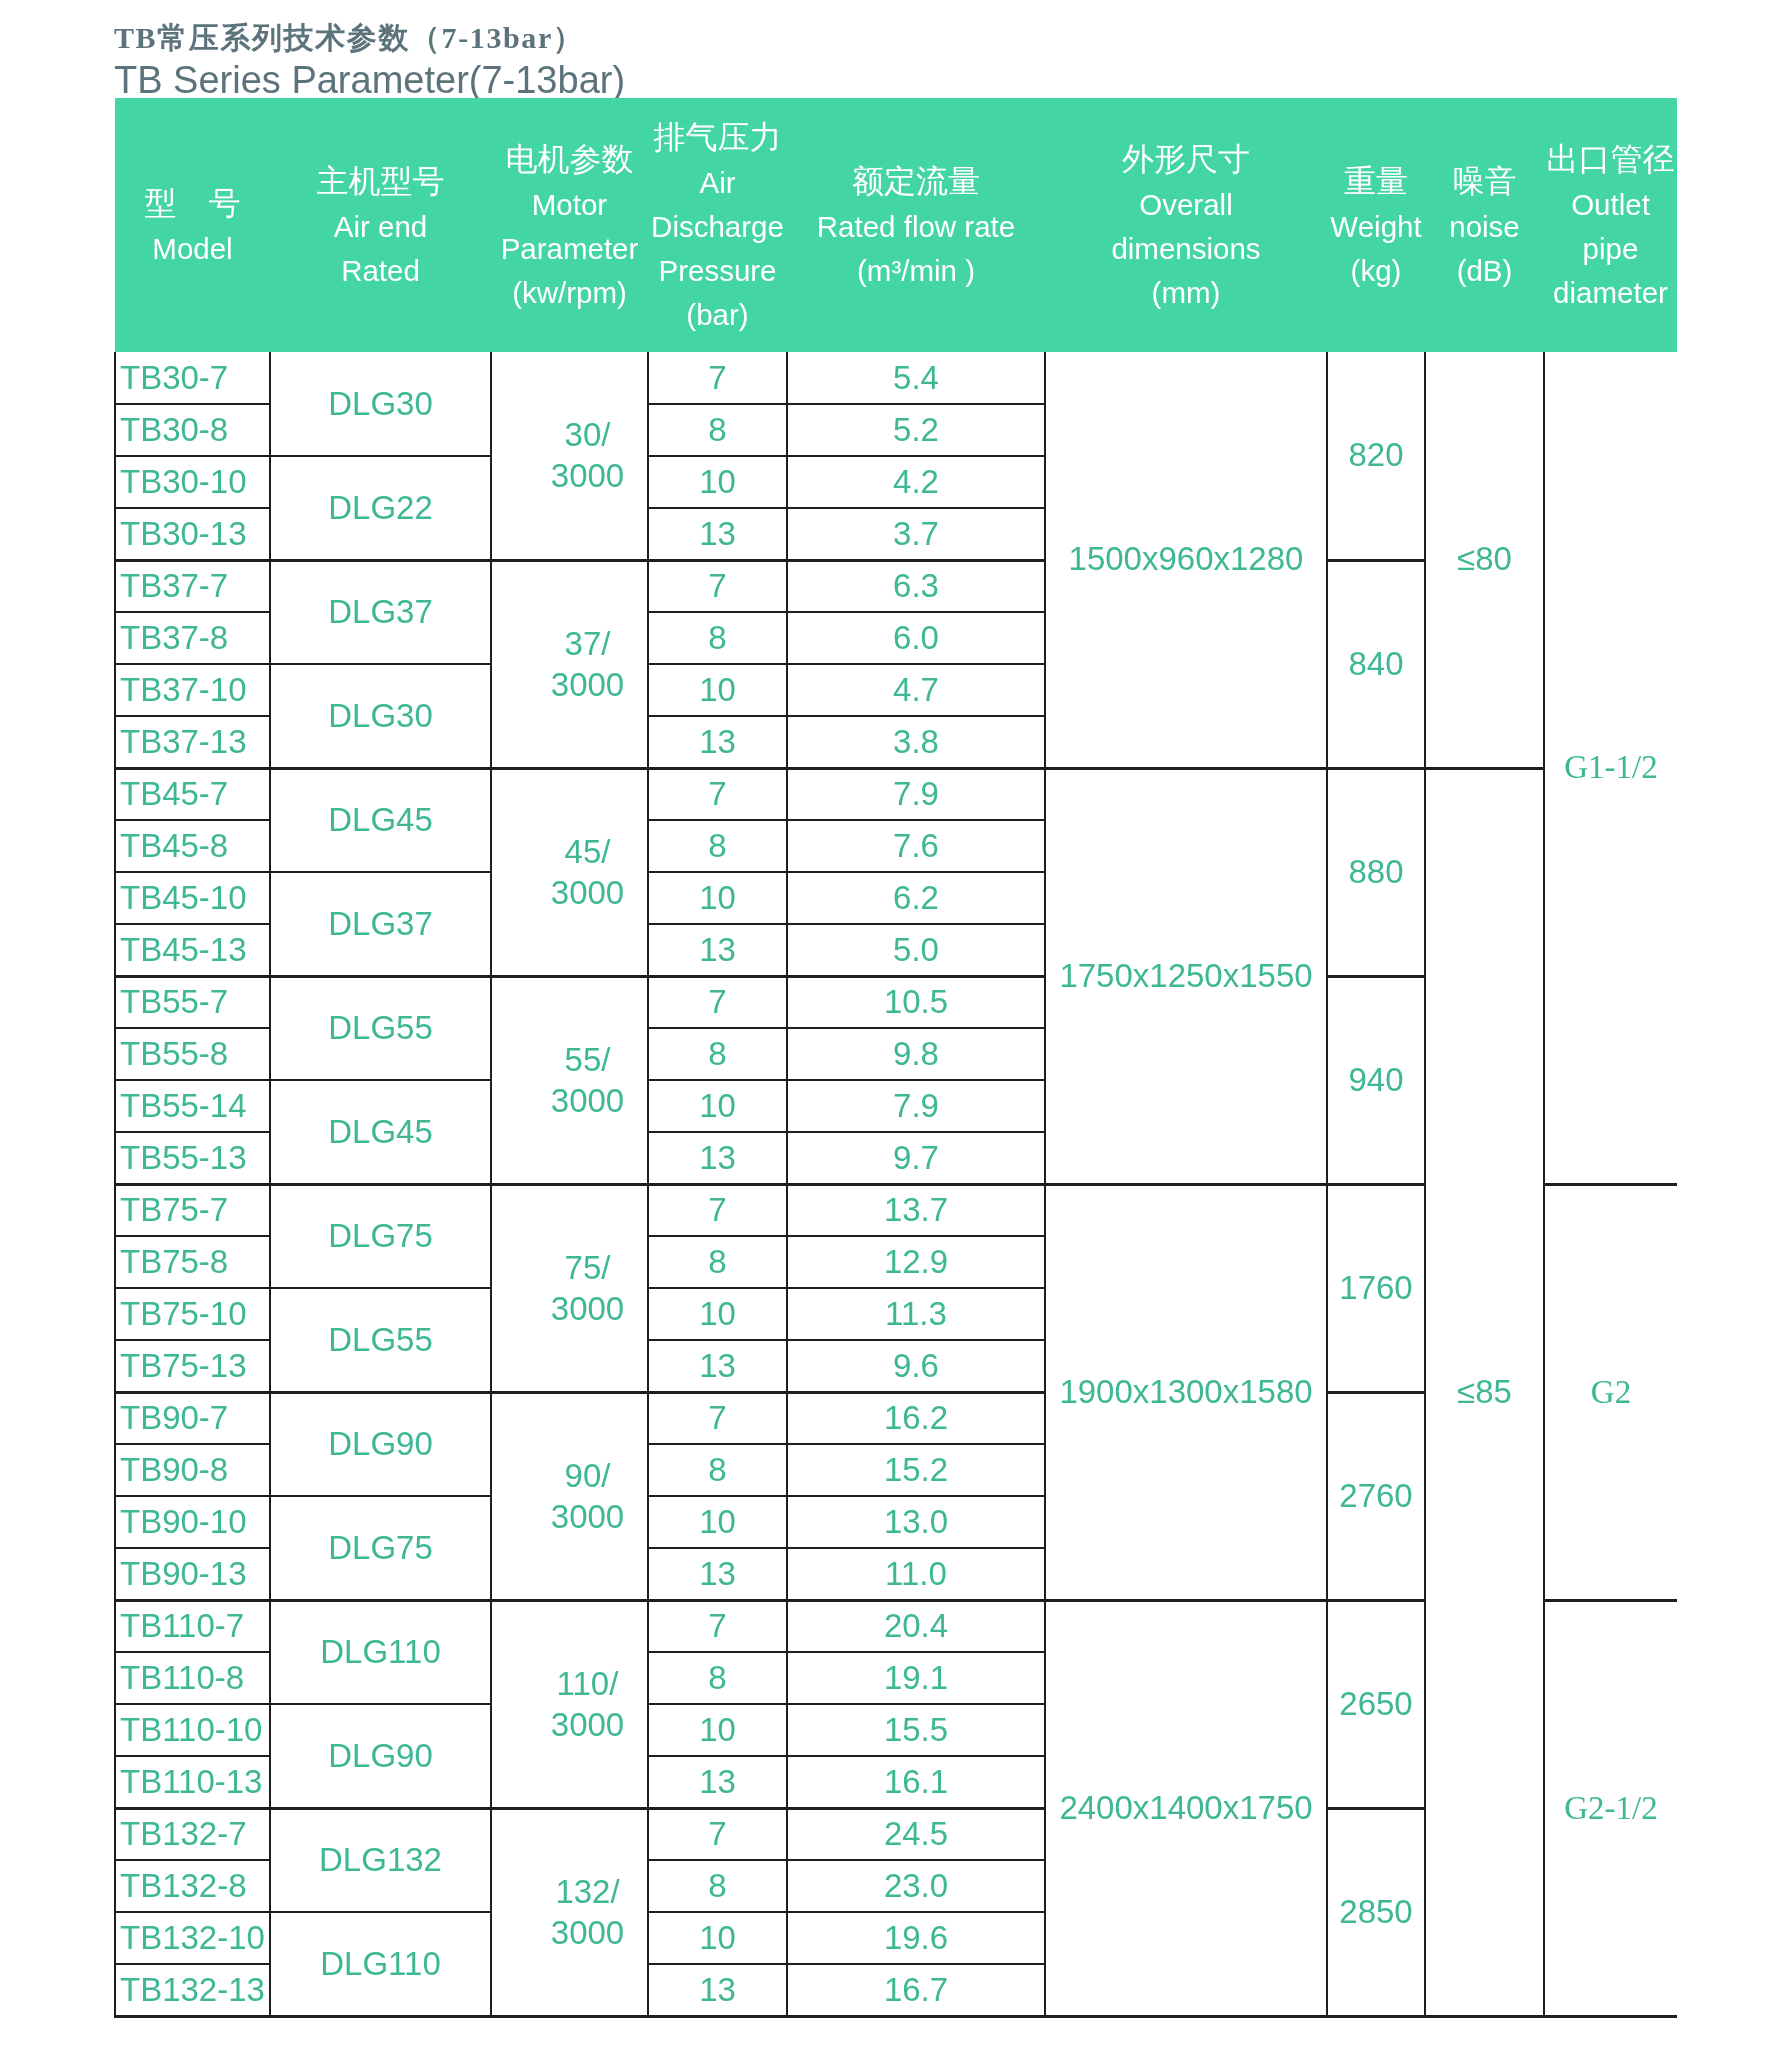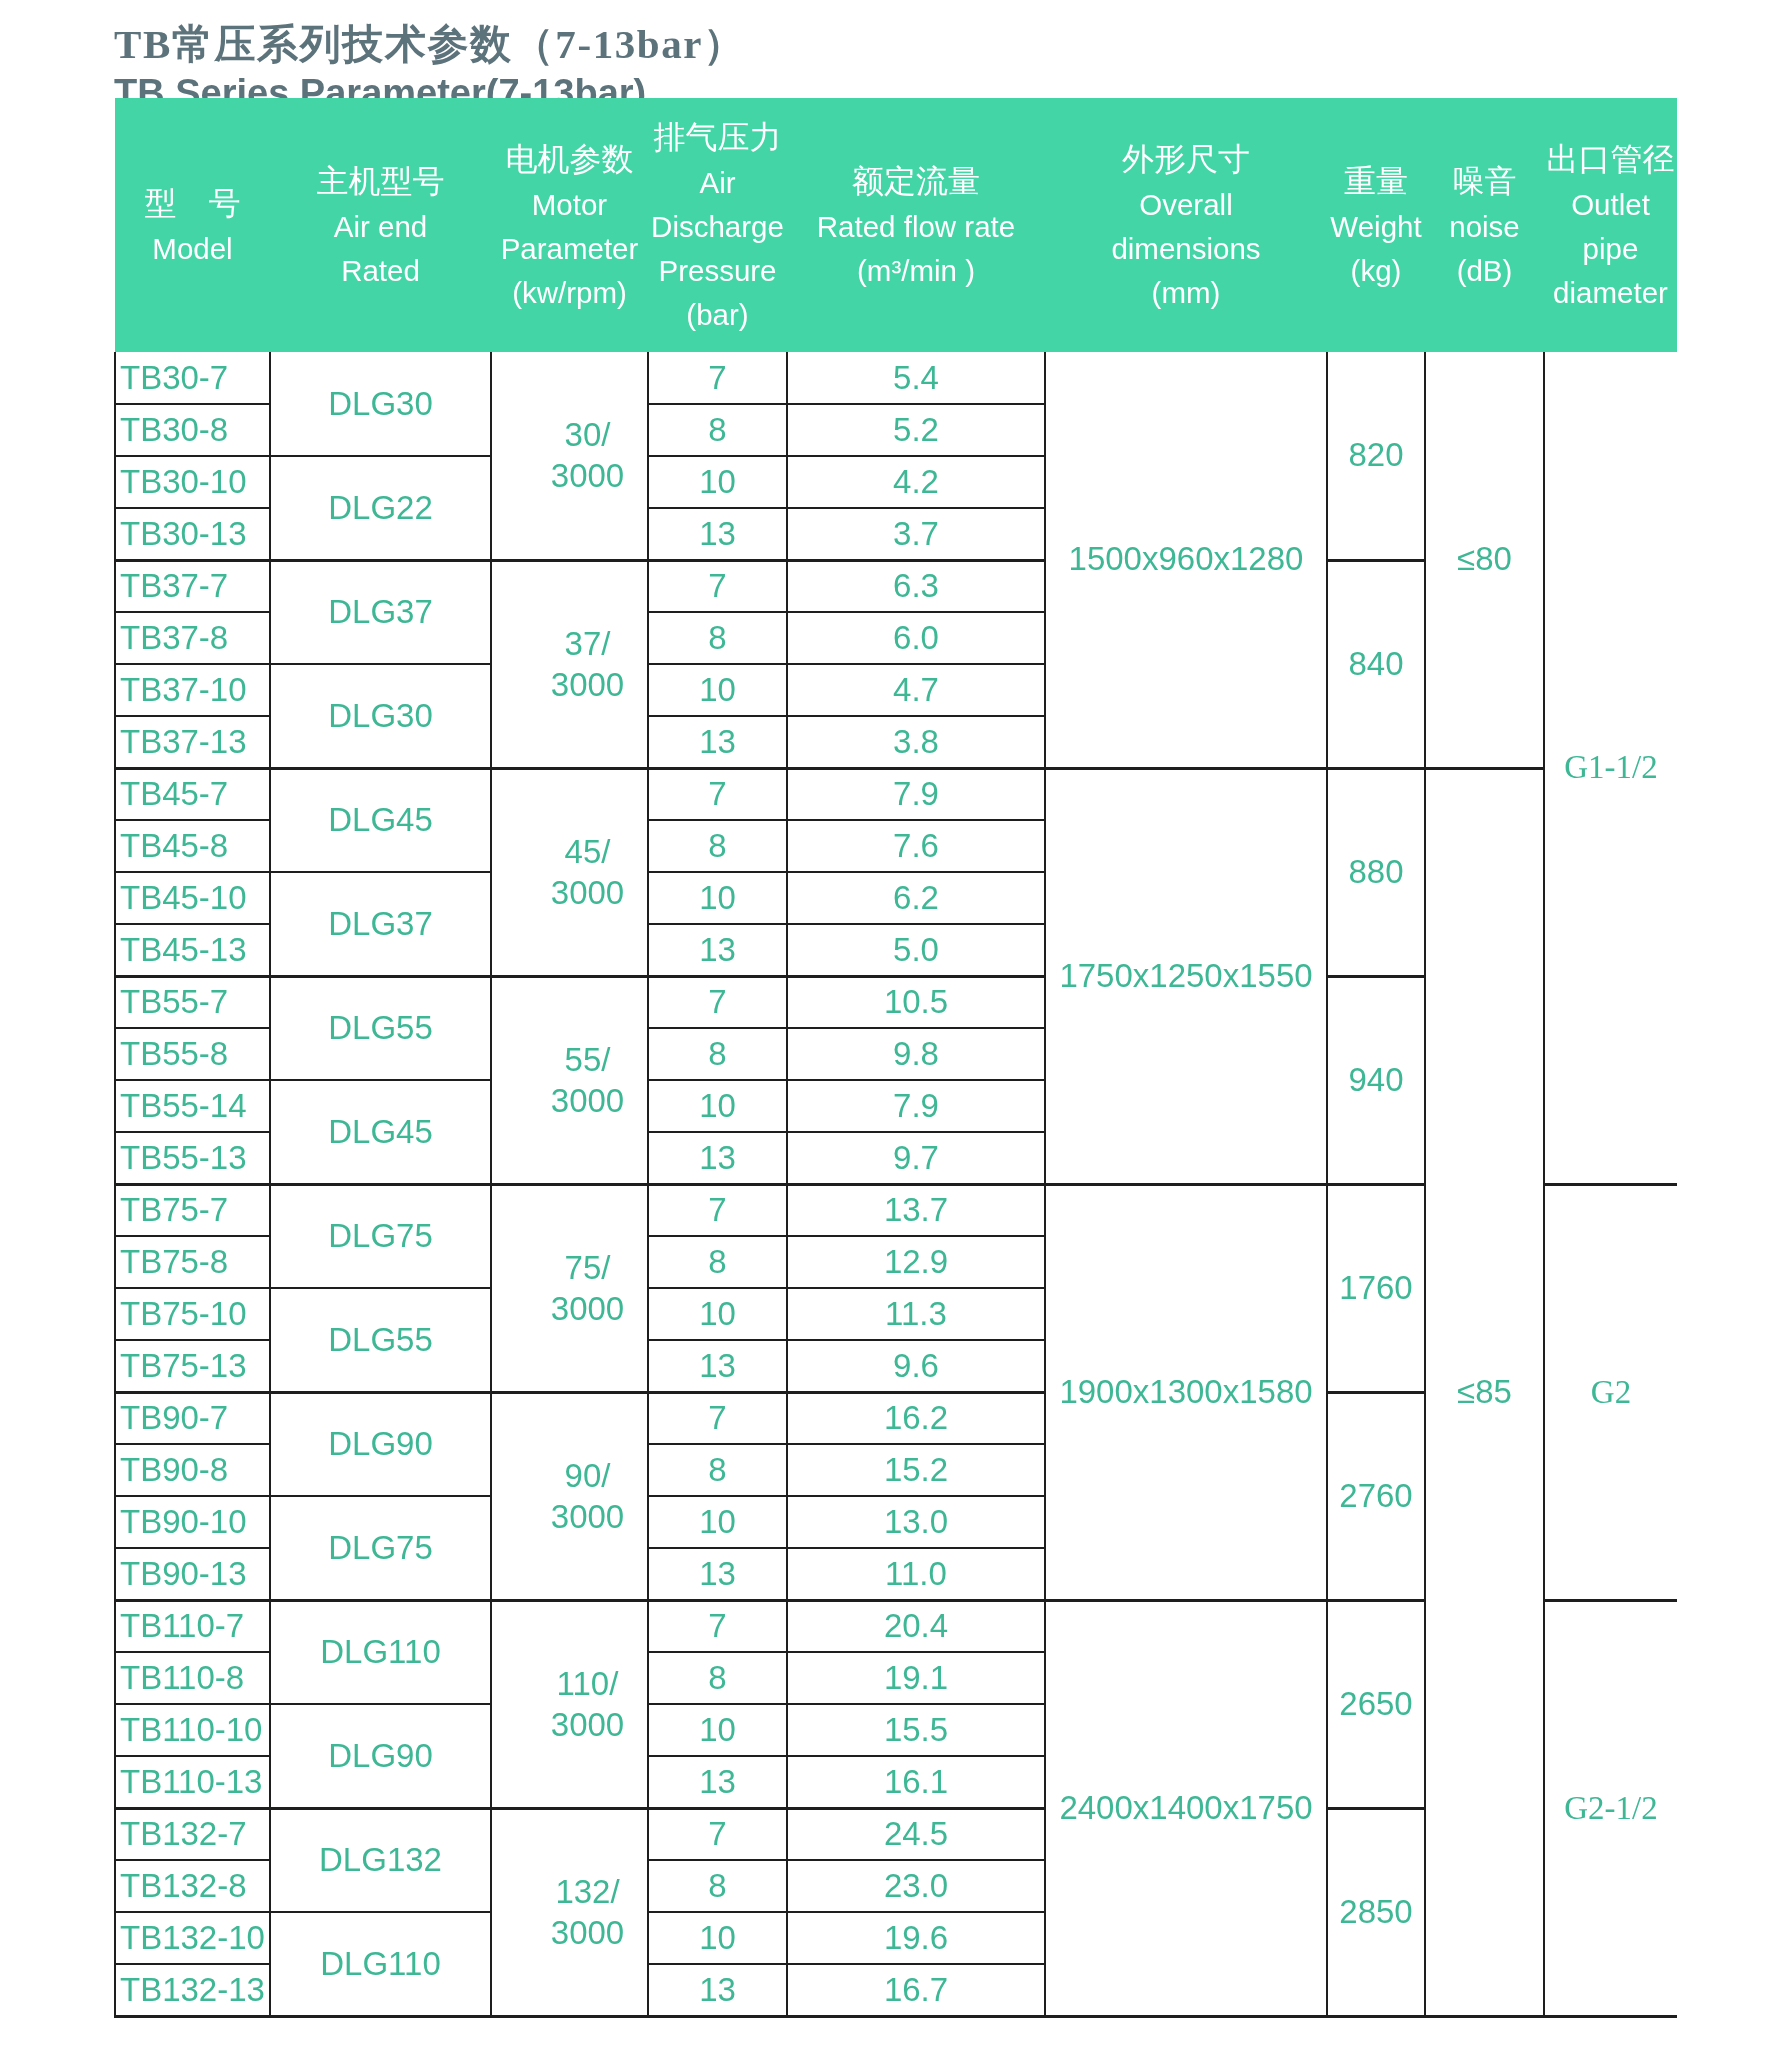--- a/index.html
+++ b/index.html
@@ -8,28 +8,28 @@
     width:1785px;
     height:2046px;
     background:#ffffff;
     font-family:"Liberation Sans","DejaVu Sans",sans-serif;
     overflow:hidden;
   }
   .titles{position:absolute;left:114px;top:20px;}
   .title-zh{
     font-family:"Liberation Serif","DejaVu Serif",serif;
     font-weight:700;
-    font-size:41px;
+    font-size:30px;
     letter-spacing:1.6px;
     color:#5d737c;
     line-height:1.2;
   }
   .title-en{
     font-family:"Liberation Sans","DejaVu Sans",sans-serif;
-    font-weight:700;
+    font-weight:400;
     font-size:38px;
     color:#5d737c;
     line-height:1.15;
     margin-top:3.1px;
     letter-spacing:0px;
   }
   table.spec{
     position:absolute;
     left:114px;
     top:98px;

